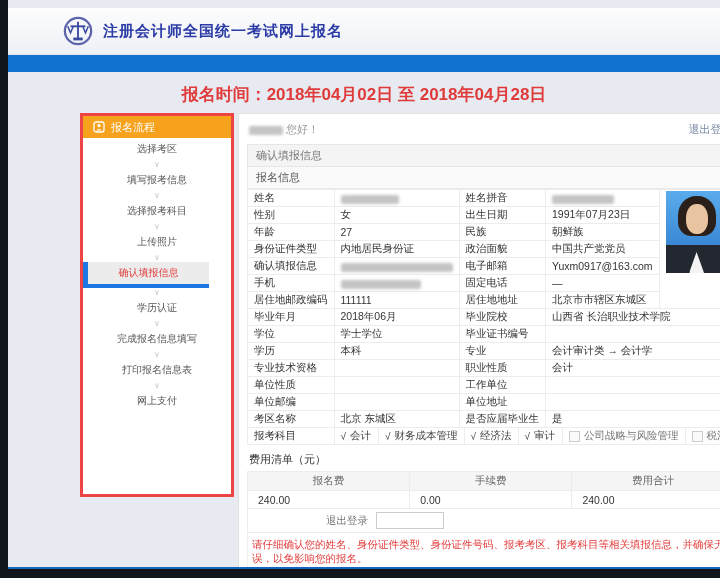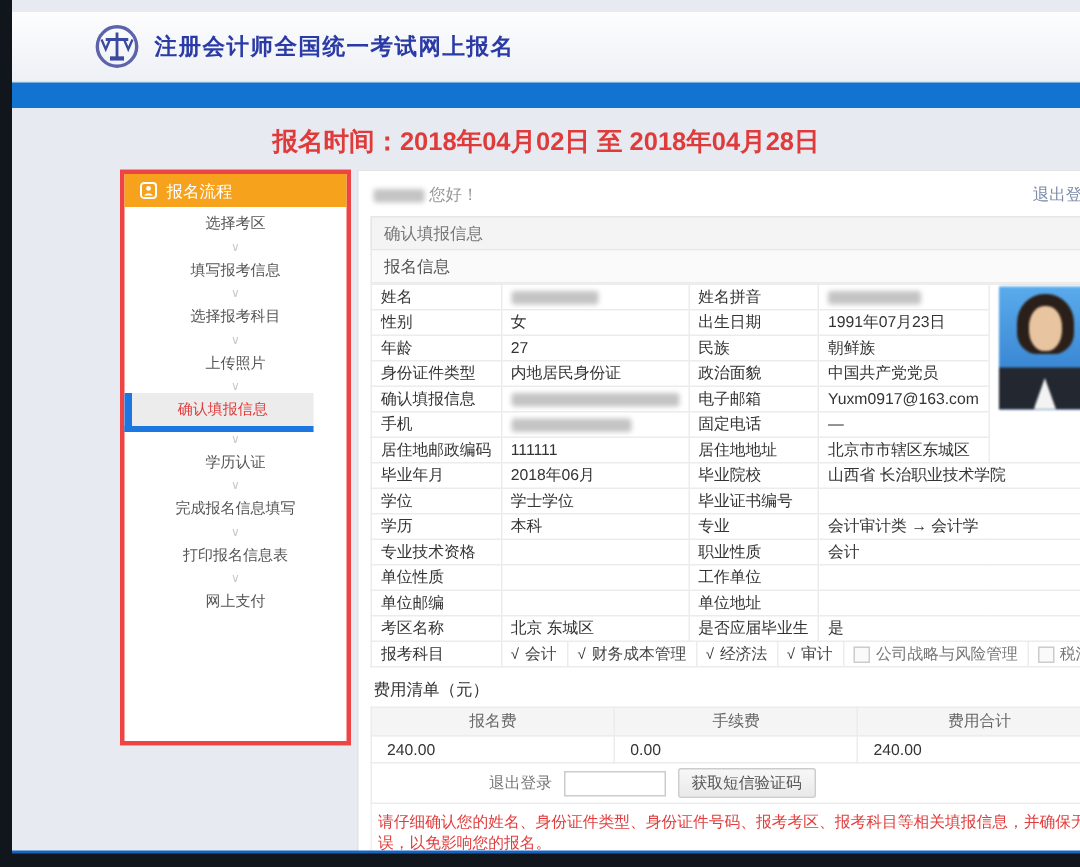--- a/index.html
+++ b/index.html
@@ -281,21 +281,20 @@
               <td>240.00</td>
               <td>0.00</td>
               <td>240.00</td>
             </tr>
         </tbody>
       </table>
 
       <div class="sms-row">
         <div class="sms-label">退出登录</div>
         <input class="sms-input" style="">
-        <button class="sms-btn">获取短信验证码</button>
       </div>
 
       <div class="notice">请仔细确认您的姓名、身份证件类型、身份证件号码、报考考区、报考科目等相关填报信息，并确保无误，以免影响您的报名。</div>
 
       <div class="btn-row">
         
         
       </div>
     </div>
   </div>

